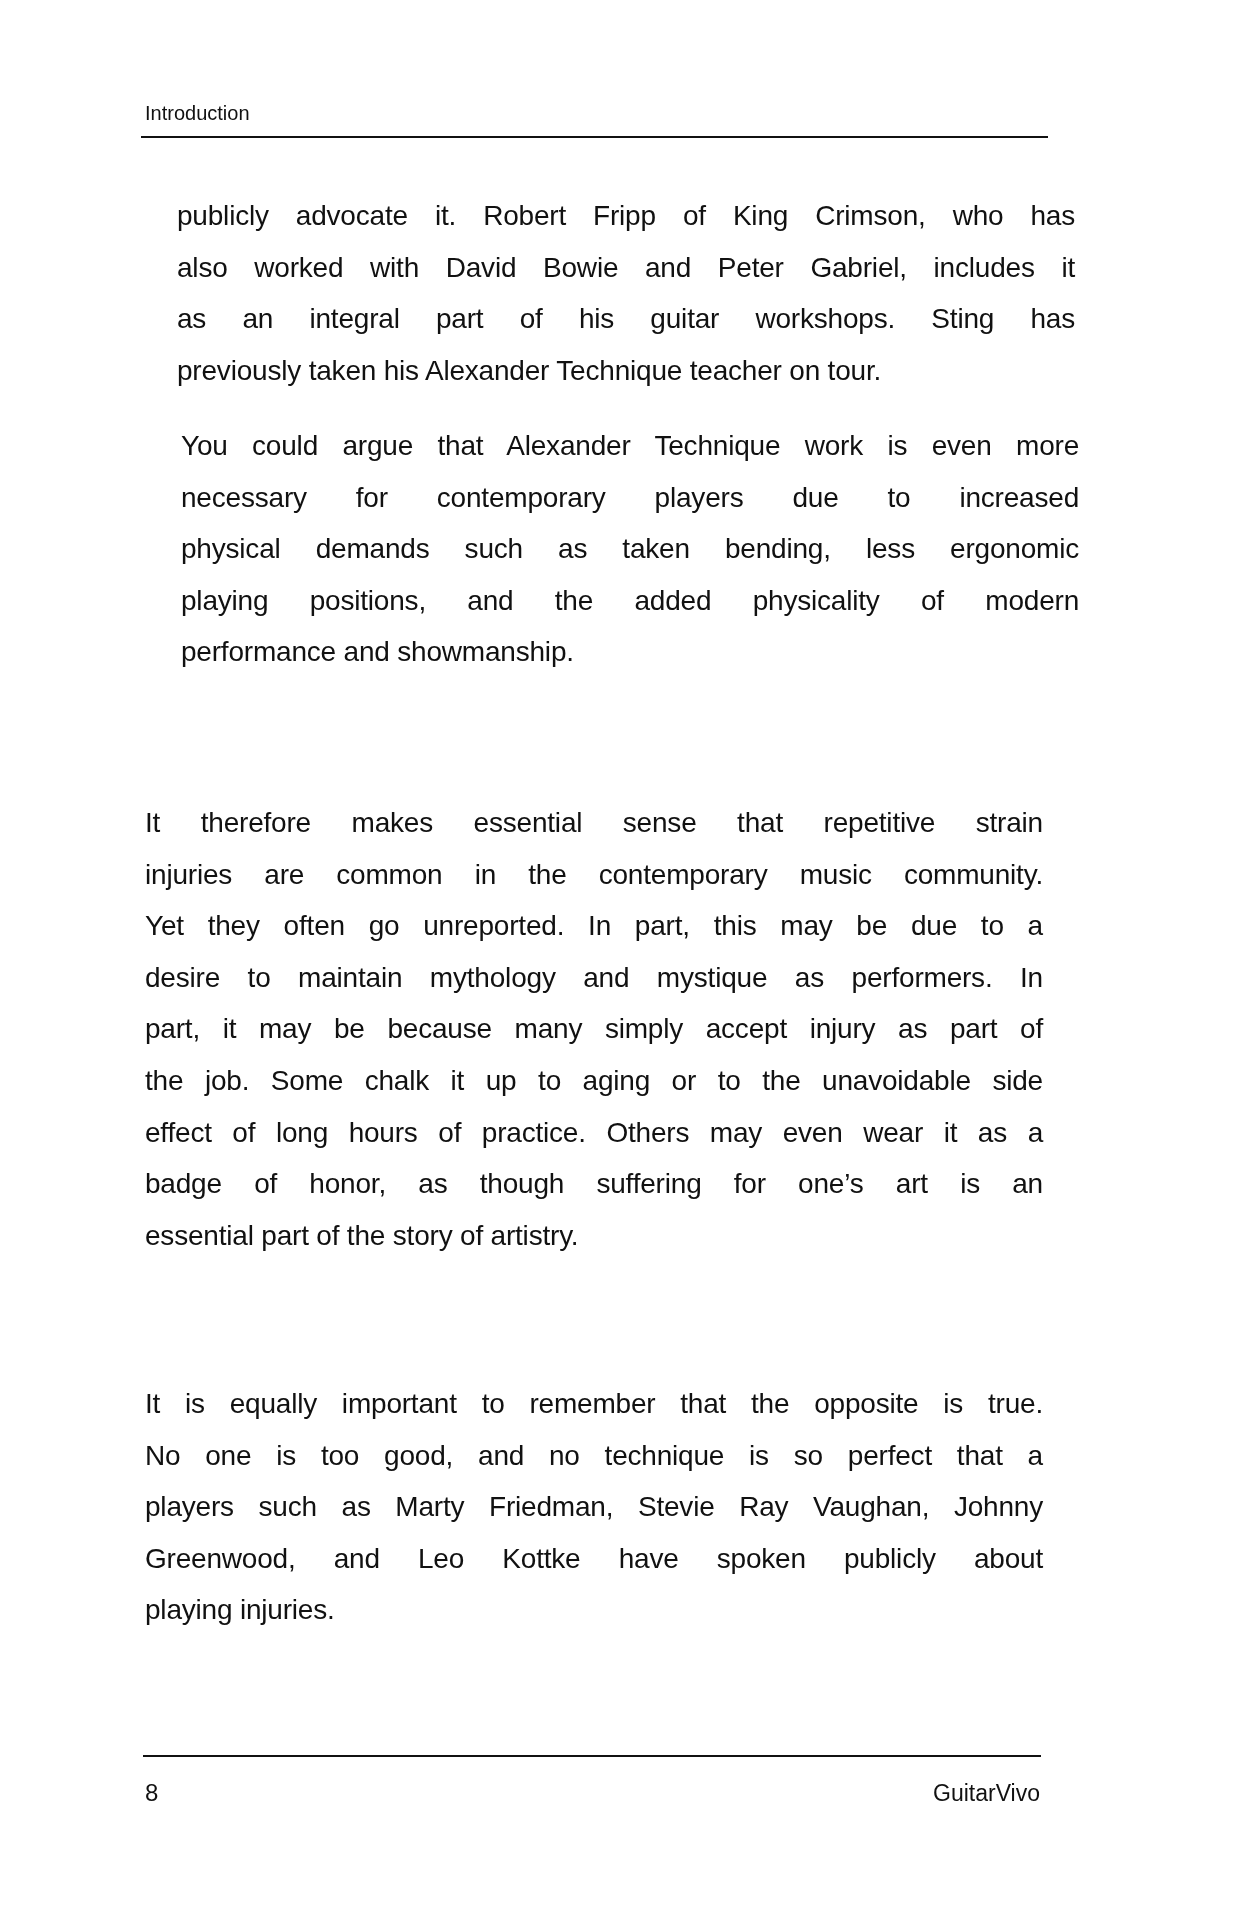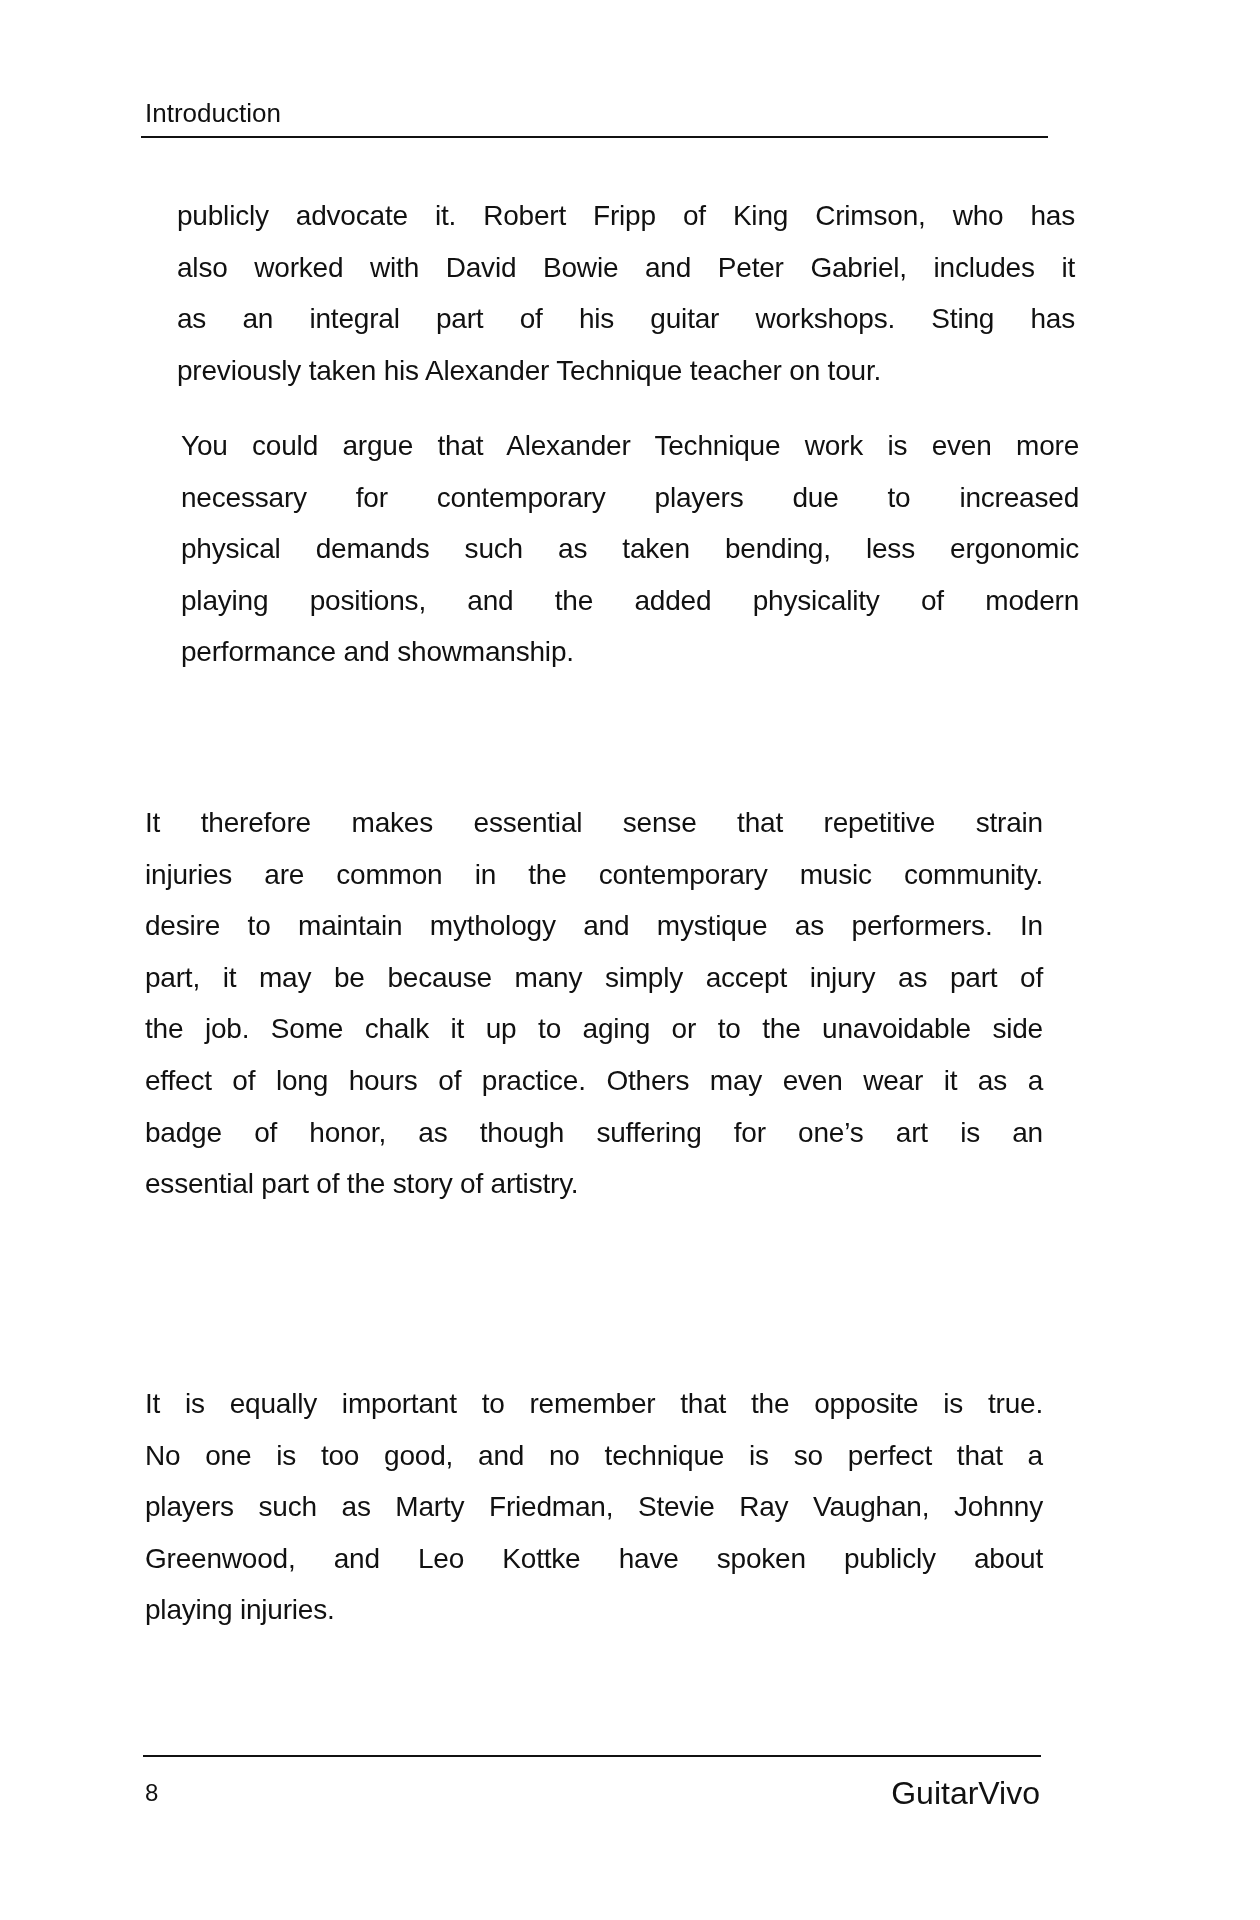--- a/index.html
+++ b/index.html
@@ -1,30 +1,30 @@
 <!DOCTYPE html>
 <html><head>
 <meta charset="utf-8">
 <style>
   html, body { margin: 0; padding: 0; background: #ffffff; }
   body { width: 1260px; height: 1920px; position: relative; overflow: hidden; color: #111111;
          font-family: "Liberation Sans", "DejaVu Sans", sans-serif; }
   .page { position: absolute; left: 0; top: 0; width: 1260px; height: 1920px; background: #ffffff; }
 
-  .running-head { position: absolute; left: 145px; top: 100px; font-size: 26px; line-height: 26px; color: #111; }
+  .running-head { position: absolute; left: 145px; top: 100px; font-size: 20px; line-height: 26px; color: #111; }
   .head-rule { position: absolute; left: 141px; top: 136px; width: 907px; height: 2px; background: #111; }
 
   .body-text { position: absolute; left: 145px; width: 898px; }
   .line { display: block; height: 51.6px; line-height: 51.6px; font-size: 28px; white-space: nowrap;
           text-align: justify; text-align-last: justify; letter-spacing: -0.2px; }
   .line.last { text-align-last: left; }
 
   .foot-rule { position: absolute; left: 143px; top: 1755px; width: 898px; height: 2px; background: #111; }
   .page-number { position: absolute; left: 145px; top: 1780px; font-size: 24px; line-height: 26px; }
-  .publisher { position: absolute; right: 220px; top: 1780px; font-size: 32px; line-height: 26px; text-align: left; }
+  .publisher { position: absolute; right: 220px; top: 1780px; font-size: 23px; line-height: 26px; text-align: left; }
 </style>
 </head>
 <body>
 
 <div class="page">
 
   <div class="running-head">Introduction</div>
   <div class="head-rule"></div>
 
   <div class="body-text" style="top:190px;margin-left:32px;">
@@ -38,20 +38,21 @@
     <span class="line">You could argue that Alexander Technique work is even more</span>
     <span class="line">necessary for contemporary players due to increased</span>
     <span class="line">physical demands such as taken bending, less ergonomic</span>
     <span class="line">playing positions, and the added physicality of modern</span>
     <span class="line last">performance and showmanship.</span>
   </div>
 
   <div class="body-text" style="top:797px;">
     <span class="line">It therefore makes essential sense that repetitive strain</span>
     <span class="line">injuries are common in the contemporary music community.</span>
+    <span class="line">Yet they often go unreported. In part, this may be due to a</span>
     <span class="line">desire to maintain mythology and mystique as performers. In</span>
     <span class="line">part, it may be because many simply accept injury as part of</span>
     <span class="line">the job. Some chalk it up to aging or to the unavoidable side</span>
     <span class="line">effect of long hours of practice. Others may even wear it as a</span>
     <span class="line">badge of honor, as though suffering for one’s art is an</span>
     <span class="line last">essential part of the story of artistry.</span>
   </div>
 
   <div class="body-text" style="top:1378px;">
     <span class="line">It is equally important to remember that the opposite is true.</span>

